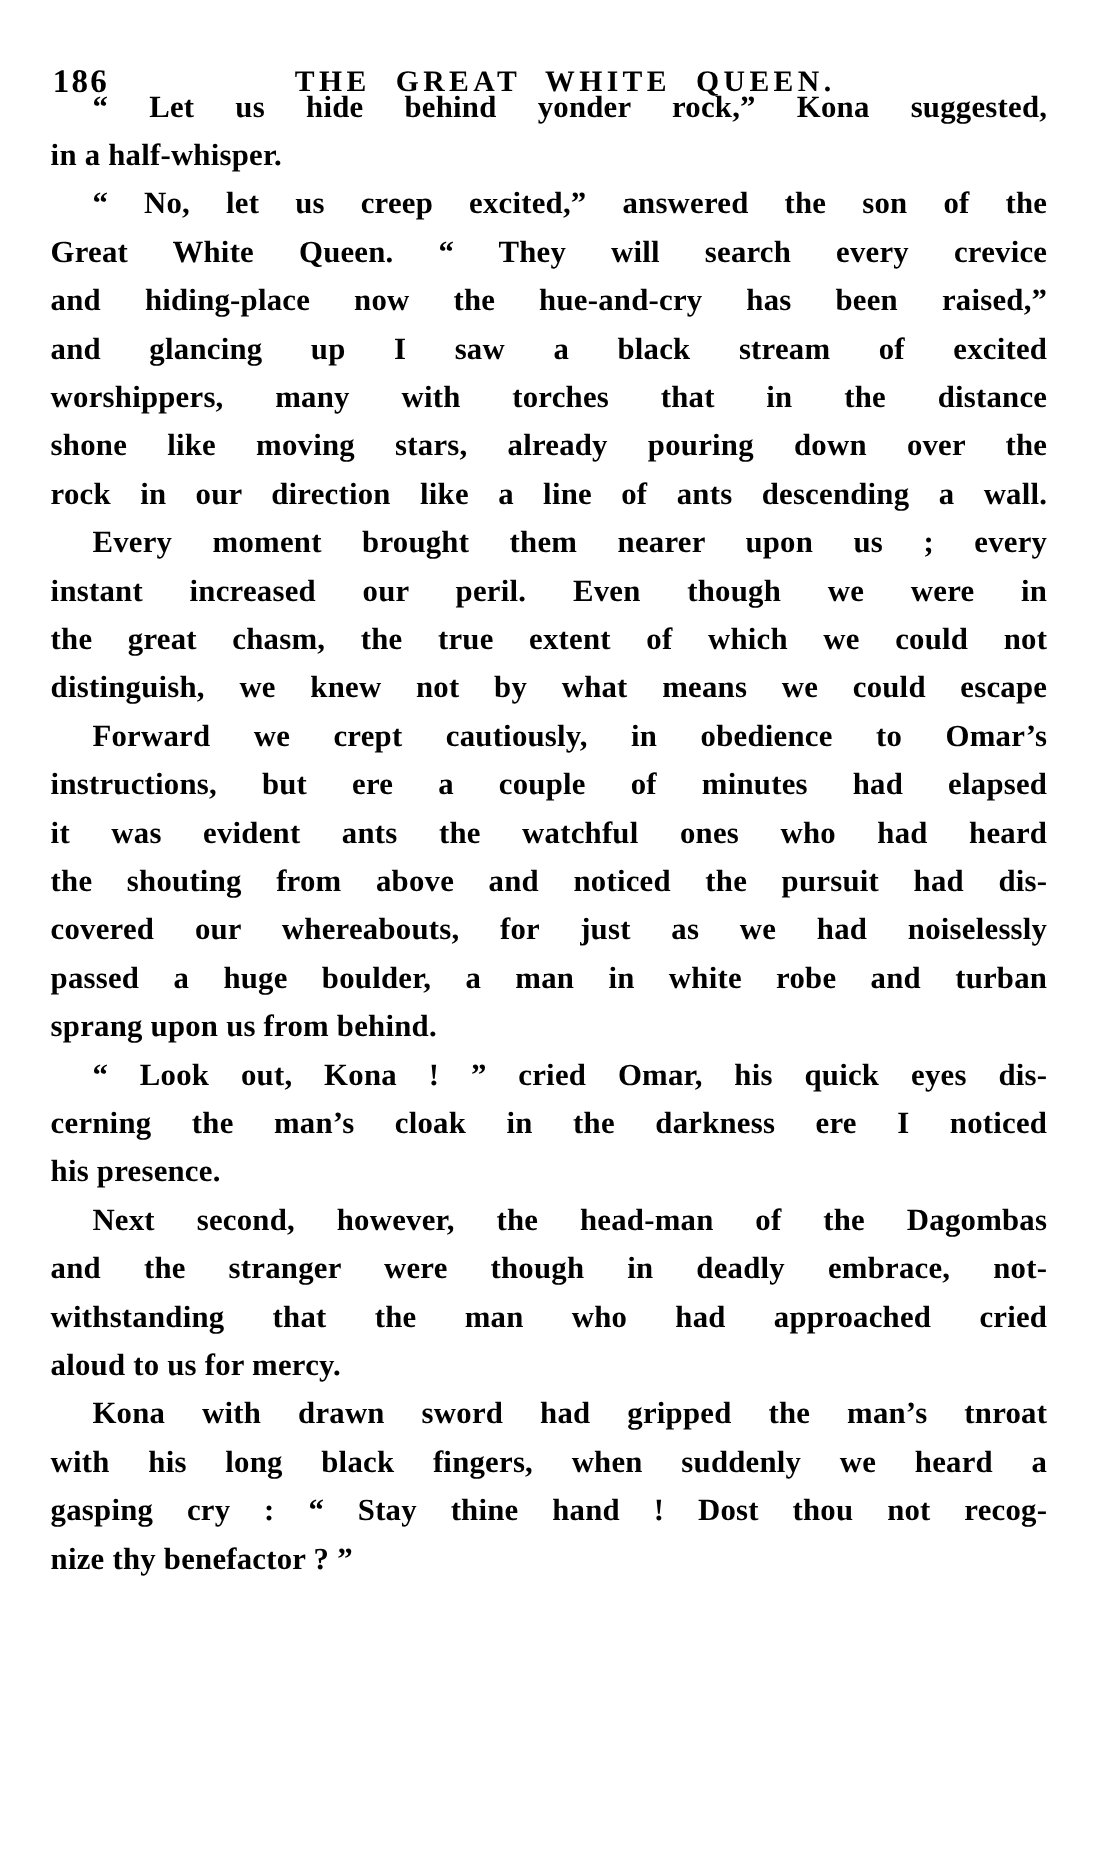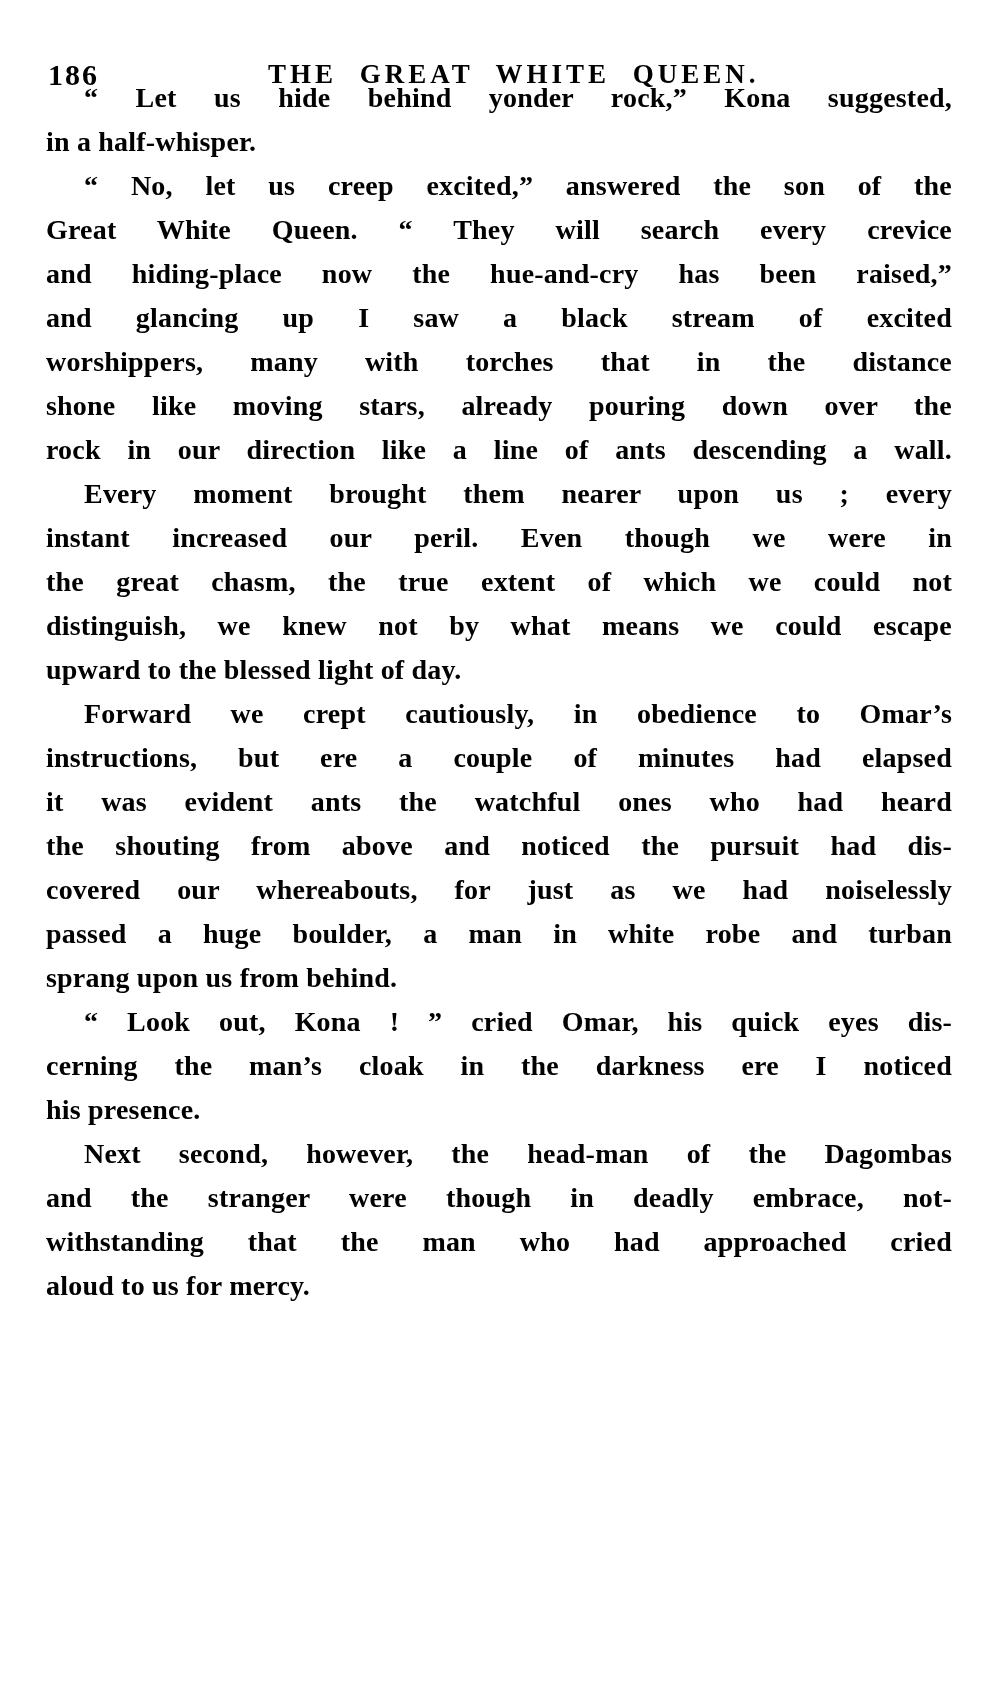--- a/index.html
+++ b/index.html
@@ -90,21 +90,20 @@
         <div class="line fill">and glancing up I saw a black stream of excited</div>
         <div class="line fill">worshippers, many with torches that in the distance</div>
         <div class="line fill">shone like moving stars, already pouring down over the</div>
         <div class="line fill">rock in our direction like a line of ants descending a wall.</div>
       </div>
       <div class="paragraph">
         <div class="line fill first">Every moment brought them nearer upon us ; every</div>
         <div class="line fill">instant increased our peril.  Even though we were in</div>
         <div class="line fill">the great chasm, the true extent of which we could not</div>
         <div class="line fill">distinguish, we knew not by what means we could escape</div>
-        <div class="line">upward to the blessed light of day.</div>
       </div>
       <div class="paragraph">
         <div class="line fill first">Forward we crept cautiously, in obedience to Omar’s</div>
         <div class="line fill">instructions, but ere a couple of minutes had elapsed</div>
         <div class="line fill">it was evident ants the watchful ones who had heard</div>
         <div class="line fill">the shouting from above and noticed the pursuit had dis-</div>
         <div class="line fill">covered our whereabouts, for just as we had noiselessly</div>
         <div class="line fill">passed a huge boulder, a man in white robe and turban</div>
         <div class="line">sprang upon us from behind.</div>
       </div>
@@ -112,14 +111,20 @@
         <div class="line fill first">“ Look out, Kona ! ” cried Omar, his quick eyes dis-</div>
         <div class="line fill">cerning the man’s cloak in the darkness ere I noticed</div>
         <div class="line">his presence.</div>
       </div>
       <div class="paragraph">
         <div class="line fill first">Next second, however, the head-man of the Dagombas</div>
         <div class="line fill">and the stranger were though in deadly embrace, not-</div>
         <div class="line fill">withstanding that the man who had approached cried</div>
         <div class="line">aloud to us for mercy.</div>
       </div>
+      <div class="paragraph">
+        <div class="line fill first">Kona with drawn sword had gripped the man’s tnroat</div>
+        <div class="line fill">with his long black fingers, when suddenly we heard a</div>
+        <div class="line fill">gasping cry : “ Stay thine hand !  Dost thou not recog-</div>
+        <div class="line">nize thy benefactor ? ”</div>
+      </div>
     </main>
 </div>
 
 </body></html>

